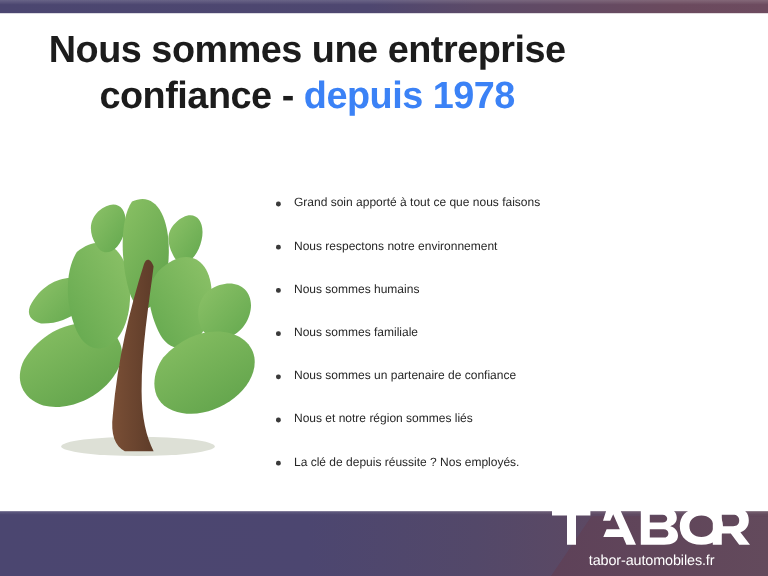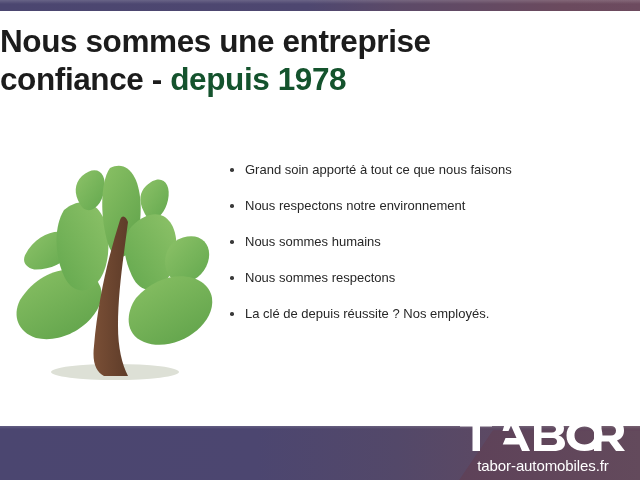--- a/index.html
+++ b/index.html
@@ -41,34 +41,35 @@
     height: 4px;
     background: linear-gradient(to bottom, rgba(255,255,255,0.16), rgba(255,255,255,0));
   }
 
   
   .title-block {
     position: absolute;
     left: 0;
     top: 24px;
     width: 512px;
+    text-align: center;
     line-height: 1.13;
   }
   .title-line {
     font-size: 31.5px;
     font-weight: bold;
     color: #1c1c1c;
     letter-spacing: -0.4px;
     white-space: nowrap;
   }
   .title-line.second {
     margin-top: 2px;
   }
   .title-accent {
-    color: #14532d;
+    color: #3b82f6;
     margin-top: 20px;
   }
   .title-dash {
     color: #1c1c1c;
   }
 
   
   .bullets {
     position: absolute;
     left: 228px;
@@ -76,21 +77,21 @@
     width: 400px;
     margin: 0;
     padding: 0;
     list-style: none;
   }
   .bullet-item {
     position: relative;
     height: 36px;
     line-height: 36px;
     padding-left: 17px;
-    font-size: 13px;
+    font-size: 10px;
     color: #272727;
     white-space: nowrap;
   }
   .bullet-dot {
     position: absolute;
     left: 2px;
     top: 16px;
     width: 3.5px;
     height: 3.5px;
     border-radius: 50%;
@@ -166,21 +167,21 @@
     text-align: center;
   }
   .logo-mark {
     display: block;
     width: 166px;
     height: 36px;
   }
   .logo-url {
     display: block;
     margin-top: 1px;
-    font-size: 15px;
+    font-size: 12px;
     color: #ffffff;
     letter-spacing: -0.1px;
     white-space: nowrap;
   }
 </style>
 </head>
 <body>
 
 <div id="slide">
 
@@ -251,21 +252,29 @@
     <li class="bullet-item">
       <span class="bullet-dot"></span>
       <span>Nous respectons notre environnement</span>
     </li>
     <li class="bullet-item">
       <span class="bullet-dot"></span>
       <span>Nous sommes humains</span>
     </li>
     <li class="bullet-item">
       <span class="bullet-dot"></span>
-      <span>Nous sommes respectons</span>
+      <span>Nous sommes familiale</span>
+    </li>
+    <li class="bullet-item">
+      <span class="bullet-dot"></span>
+      <span>Nous sommes un partenaire de confiance</span>
+    </li>
+    <li class="bullet-item">
+      <span class="bullet-dot"></span>
+      <span>Nous et notre région sommes liés</span>
     </li>
     <li class="bullet-item">
       <span class="bullet-dot"></span>
       <span>La clé de depuis réussite ? Nos employés.</span>
     </li>
   </ul>
 
   <div class="bottom-band">
     <div class="band-left">
       <div class="band-left-shine"></div>

